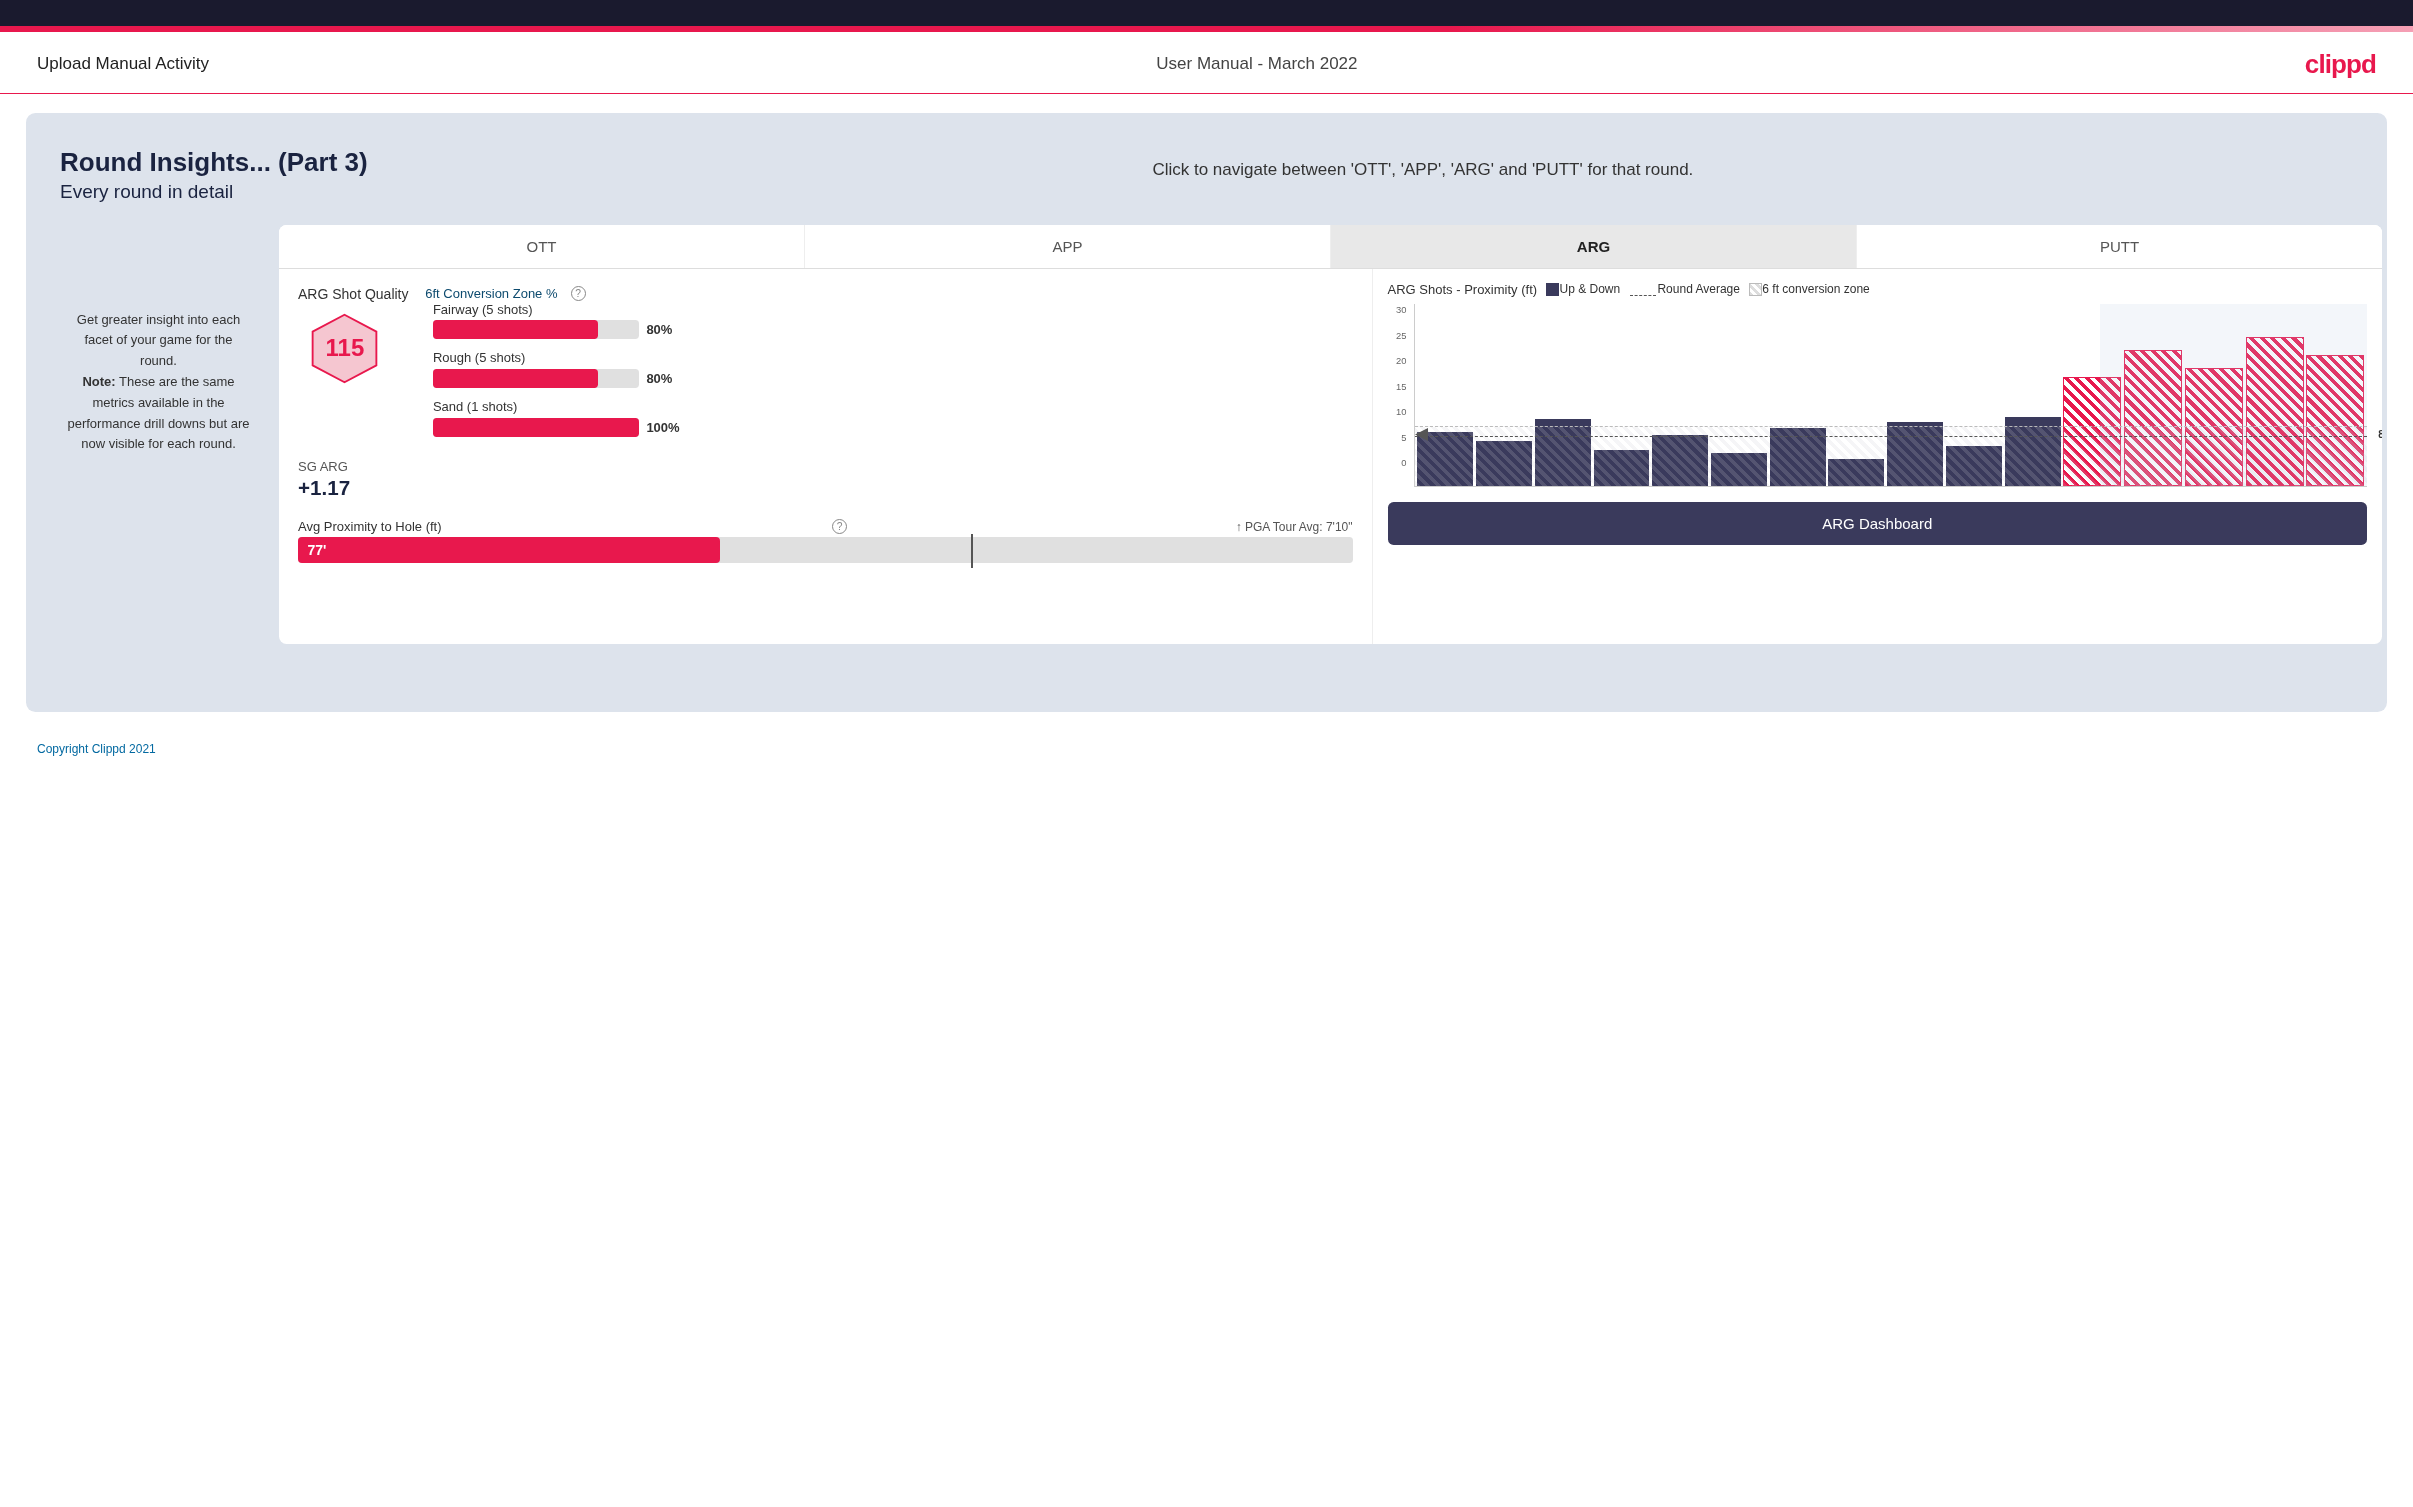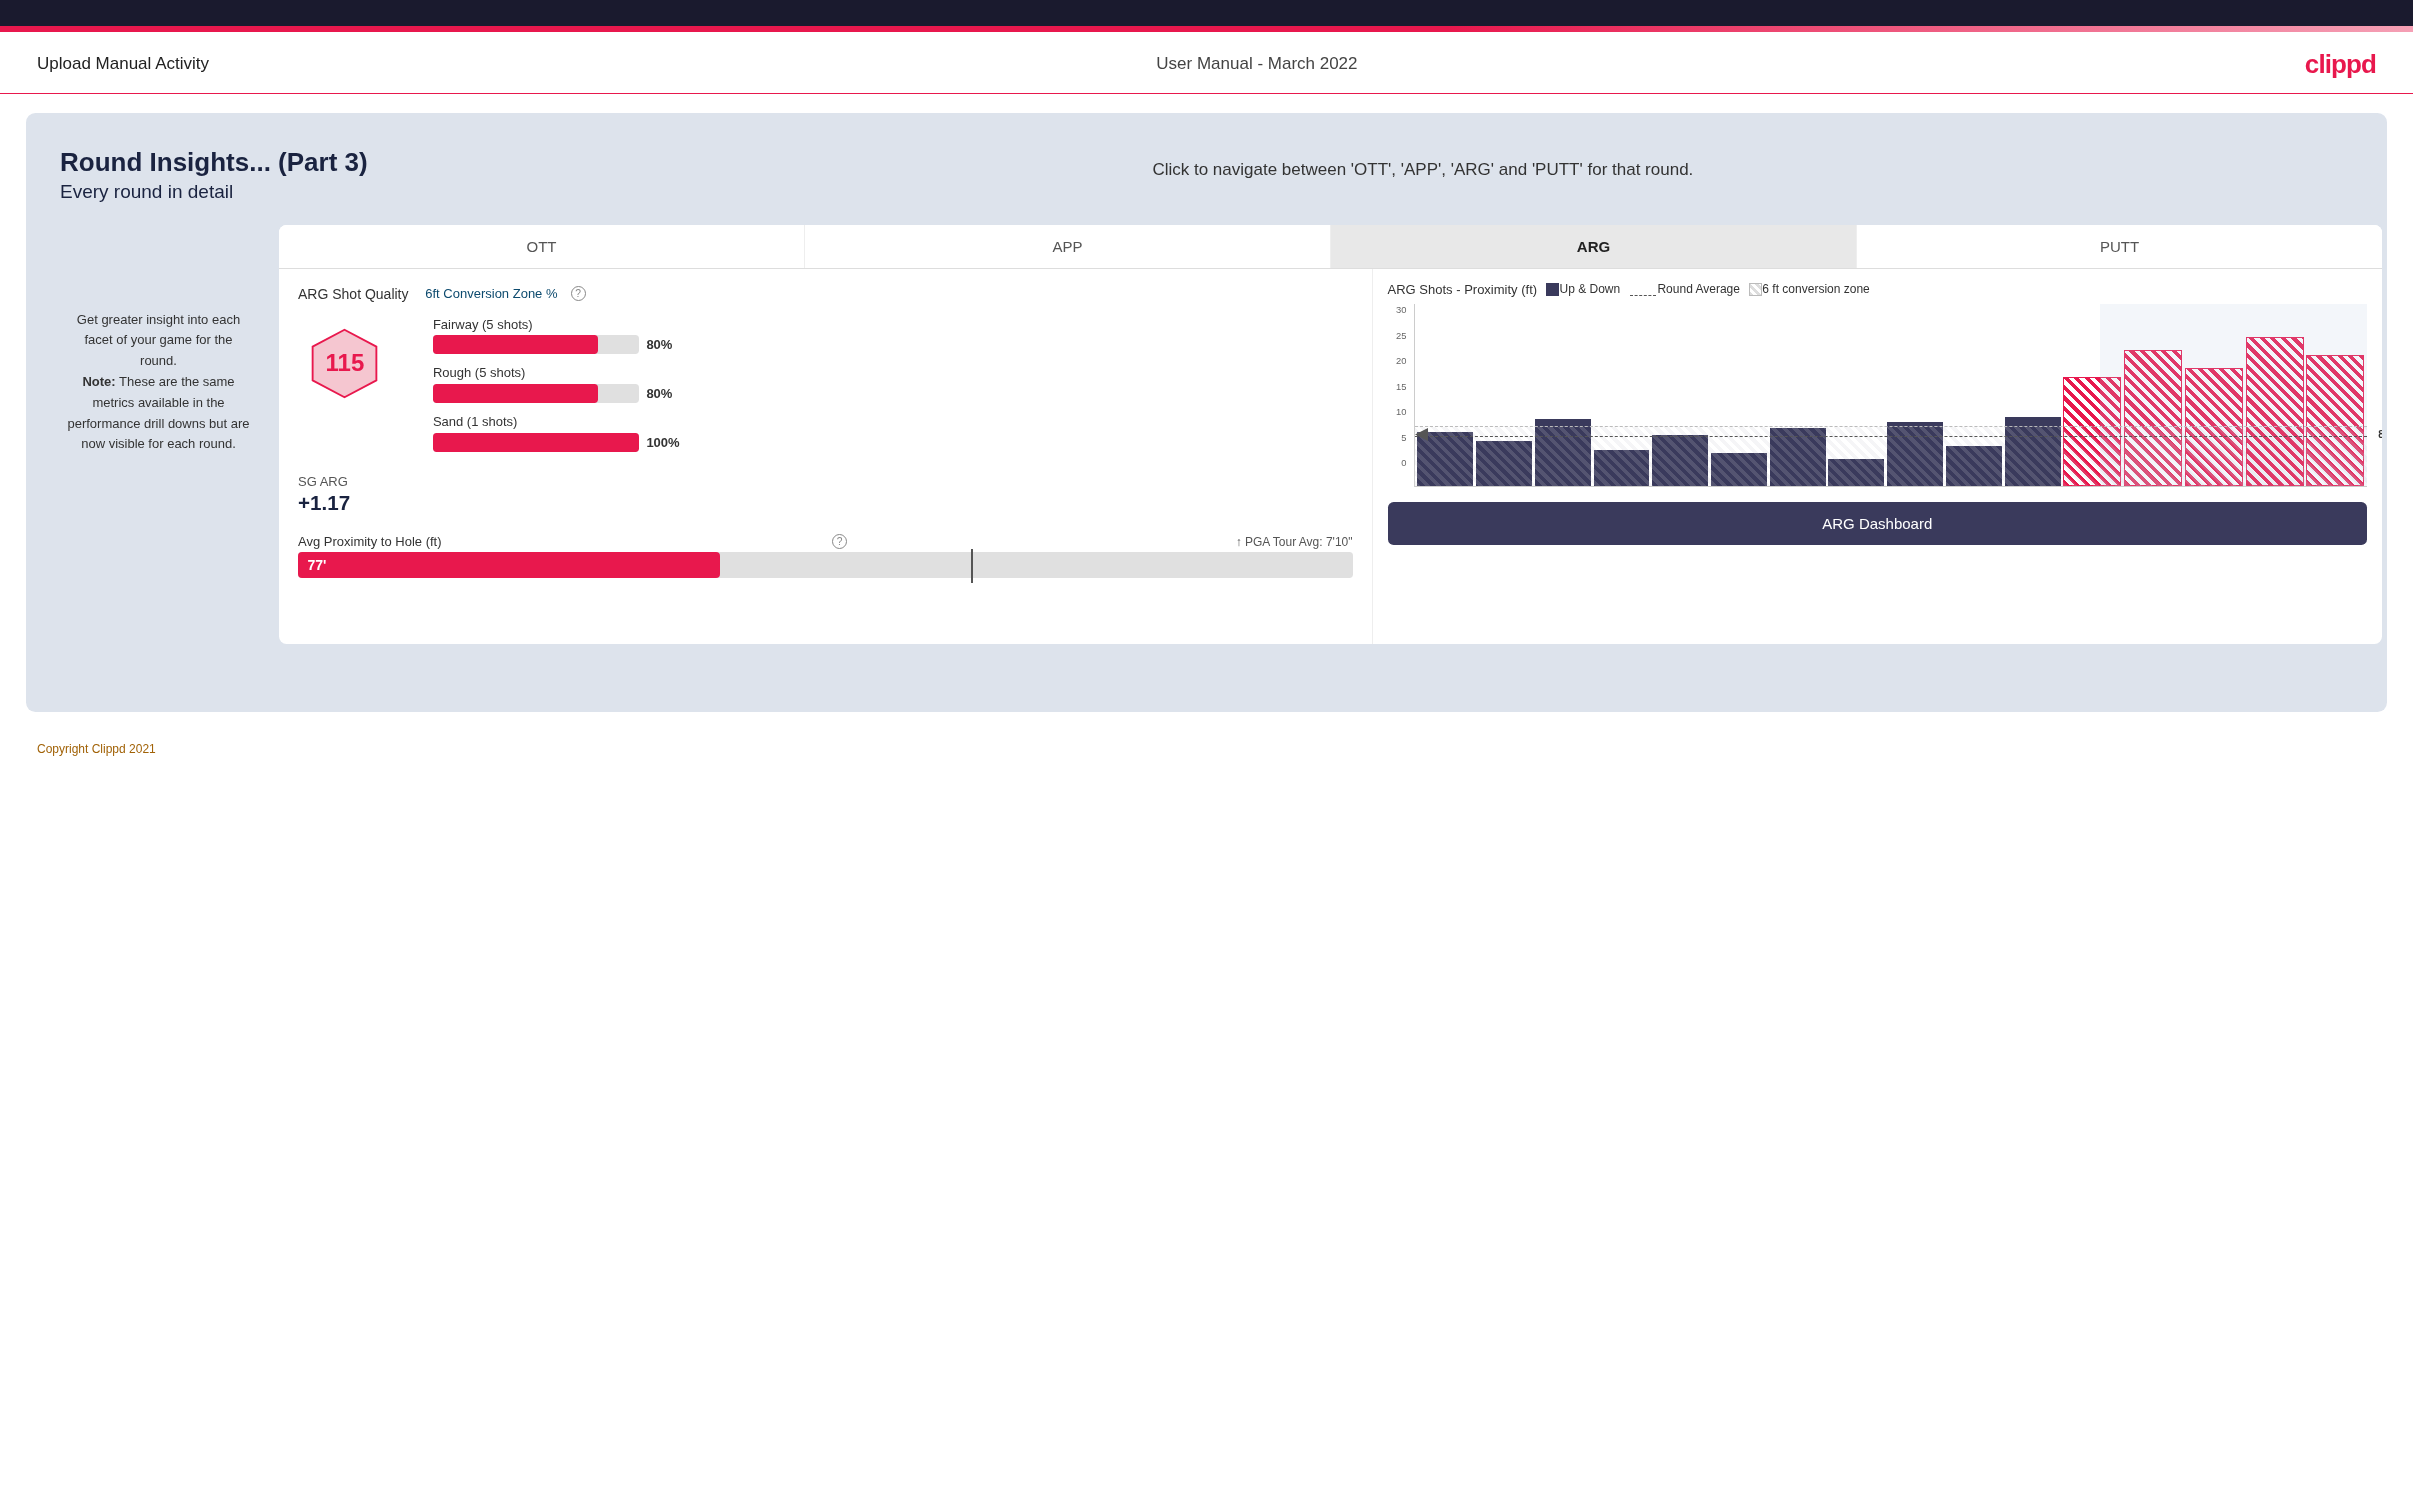--- a/index.html
+++ b/index.html
@@ -95,21 +95,20 @@
 
     
     .left-panel {
       flex: 0 0 52%;
       padding: 17px 19px 15px 19px;
       border-right: 0.9px solid #eee;
     }
 
     .shot-quality-header {
       display: flex; align-items: center; gap: 11.2px;
-      margin-bottom: 15px;
     }
     .shot-quality-label { font-size: 14px; color: #333; font-weight: 500; }
     .conversion-label { font-size: 13px; color: #0c4a6e; margin-left: 5.6px; }
     .help-icon {
       display: inline-block; width: 15px; height: 15px; border-radius: 50%;
       border: 1.4px solid #888; color: #888; font-size: 10.3px;
       text-align: center; line-height: 13px; cursor: pointer; margin-left: 1.9px;
     }
 
     .hex-score {
@@ -174,21 +173,21 @@
     .arg-dashboard-btn {
       background: #3a3a5c; color: #fff;
       border: none; border-radius: 5.6px;
       width: 100%; padding: 13px;
       font-size: 15px; font-weight: 500; cursor: pointer;
       margin-top: 7.5px;
     }
 
     .footer {
       padding: 11.2px 37px;
-      font-size: 12px; color: #a16207;
+      font-size: 12px; color: #0369a1;
     }
   </style>
 </head>
 <body>
 
 <div class="top-bar"></div>
 <div class="accent-bar"></div>
 
 <div class="header">
   <span class="header-left">Upload Manual Activity</span>

